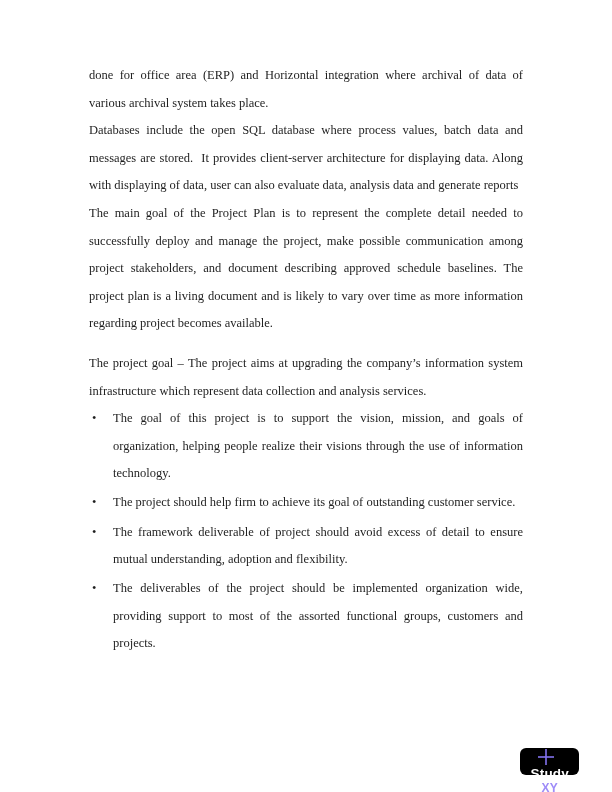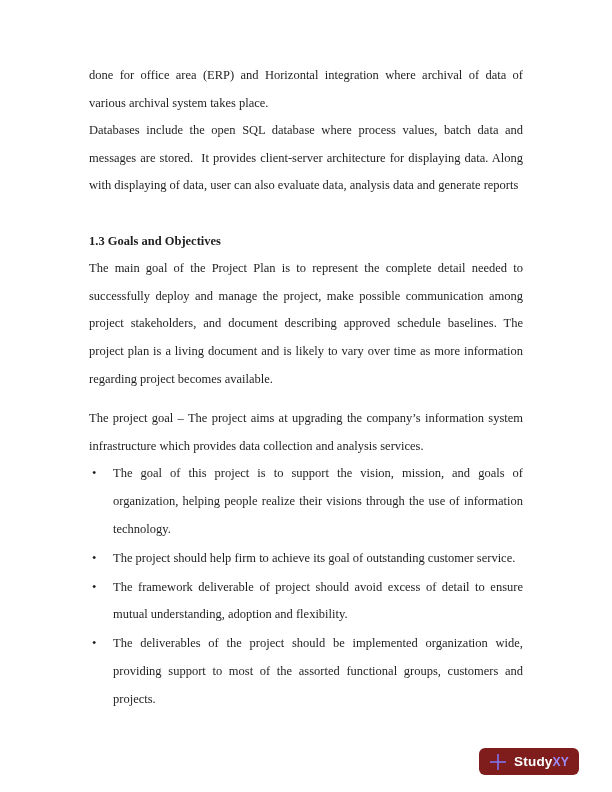--- a/index.html
+++ b/index.html
@@ -68,22 +68,23 @@
   
   .logo {
     position: absolute;
     right: 33px;
     bottom: 17px;
     height: 27px;
     display: flex;
     align-items: center;
     padding: 0 10px;
     border-radius: 6px;
-    background: #7f1d1d;
+    background: #000000;
     font-family: "Liberation Sans", "DejaVu Sans", sans-serif;
+    flex-direction: column;
   }
   .logo-plus {
     display: inline-flex;
     align-items: center;
     margin-right: 7px;
   }
   .logo-study {
     color: #ffffff;
     font-weight: 700;
     font-size: 13.5px;
@@ -98,24 +99,23 @@
 </style>
 </head>
 <body>
 
 <div class="page">
   <div class="content">
 
     <p>done for office area (ERP) and Horizontal integration where archival of data of various archival system takes place.</p>
     <p>Databases include the open SQL database where process values, batch data and messages are stored.&nbsp; It provides client-server architecture for displaying data. Along with displaying of data, user can also evaluate data, analysis data and generate reports</p>
 
-    <h2 class="heading">1.3 Goals and Objectives</h2>
 
     <p>The main goal of the Project Plan is to represent the complete detail needed to successfully deploy and manage the project, make possible communication among project stakeholders, and document describing approved schedule baselines. The project plan is a living document and is likely to vary over time as more information regarding project becomes available.</p>
-    <p class="para-gap">The project goal – The project aims at upgrading the company’s information system infrastructure which provides data collection and analysis services.</p>
+    <p class="para-gap">The project goal – The project aims at upgrading the company’s information system infrastructure which represent data collection and analysis services.</p>
 
     <ul class="bullets">
       <li>
         <span class="bullet">•</span>
         <span class="li-text">The goal of this project is to support the vision, mission, and goals of organization, helping people realize their visions through the use of information technology.</span>
       </li>
       <li>
         <span class="bullet">•</span>
         <span class="li-text">The project should help firm to achieve its goal of outstanding customer service.</span>
       </li>

